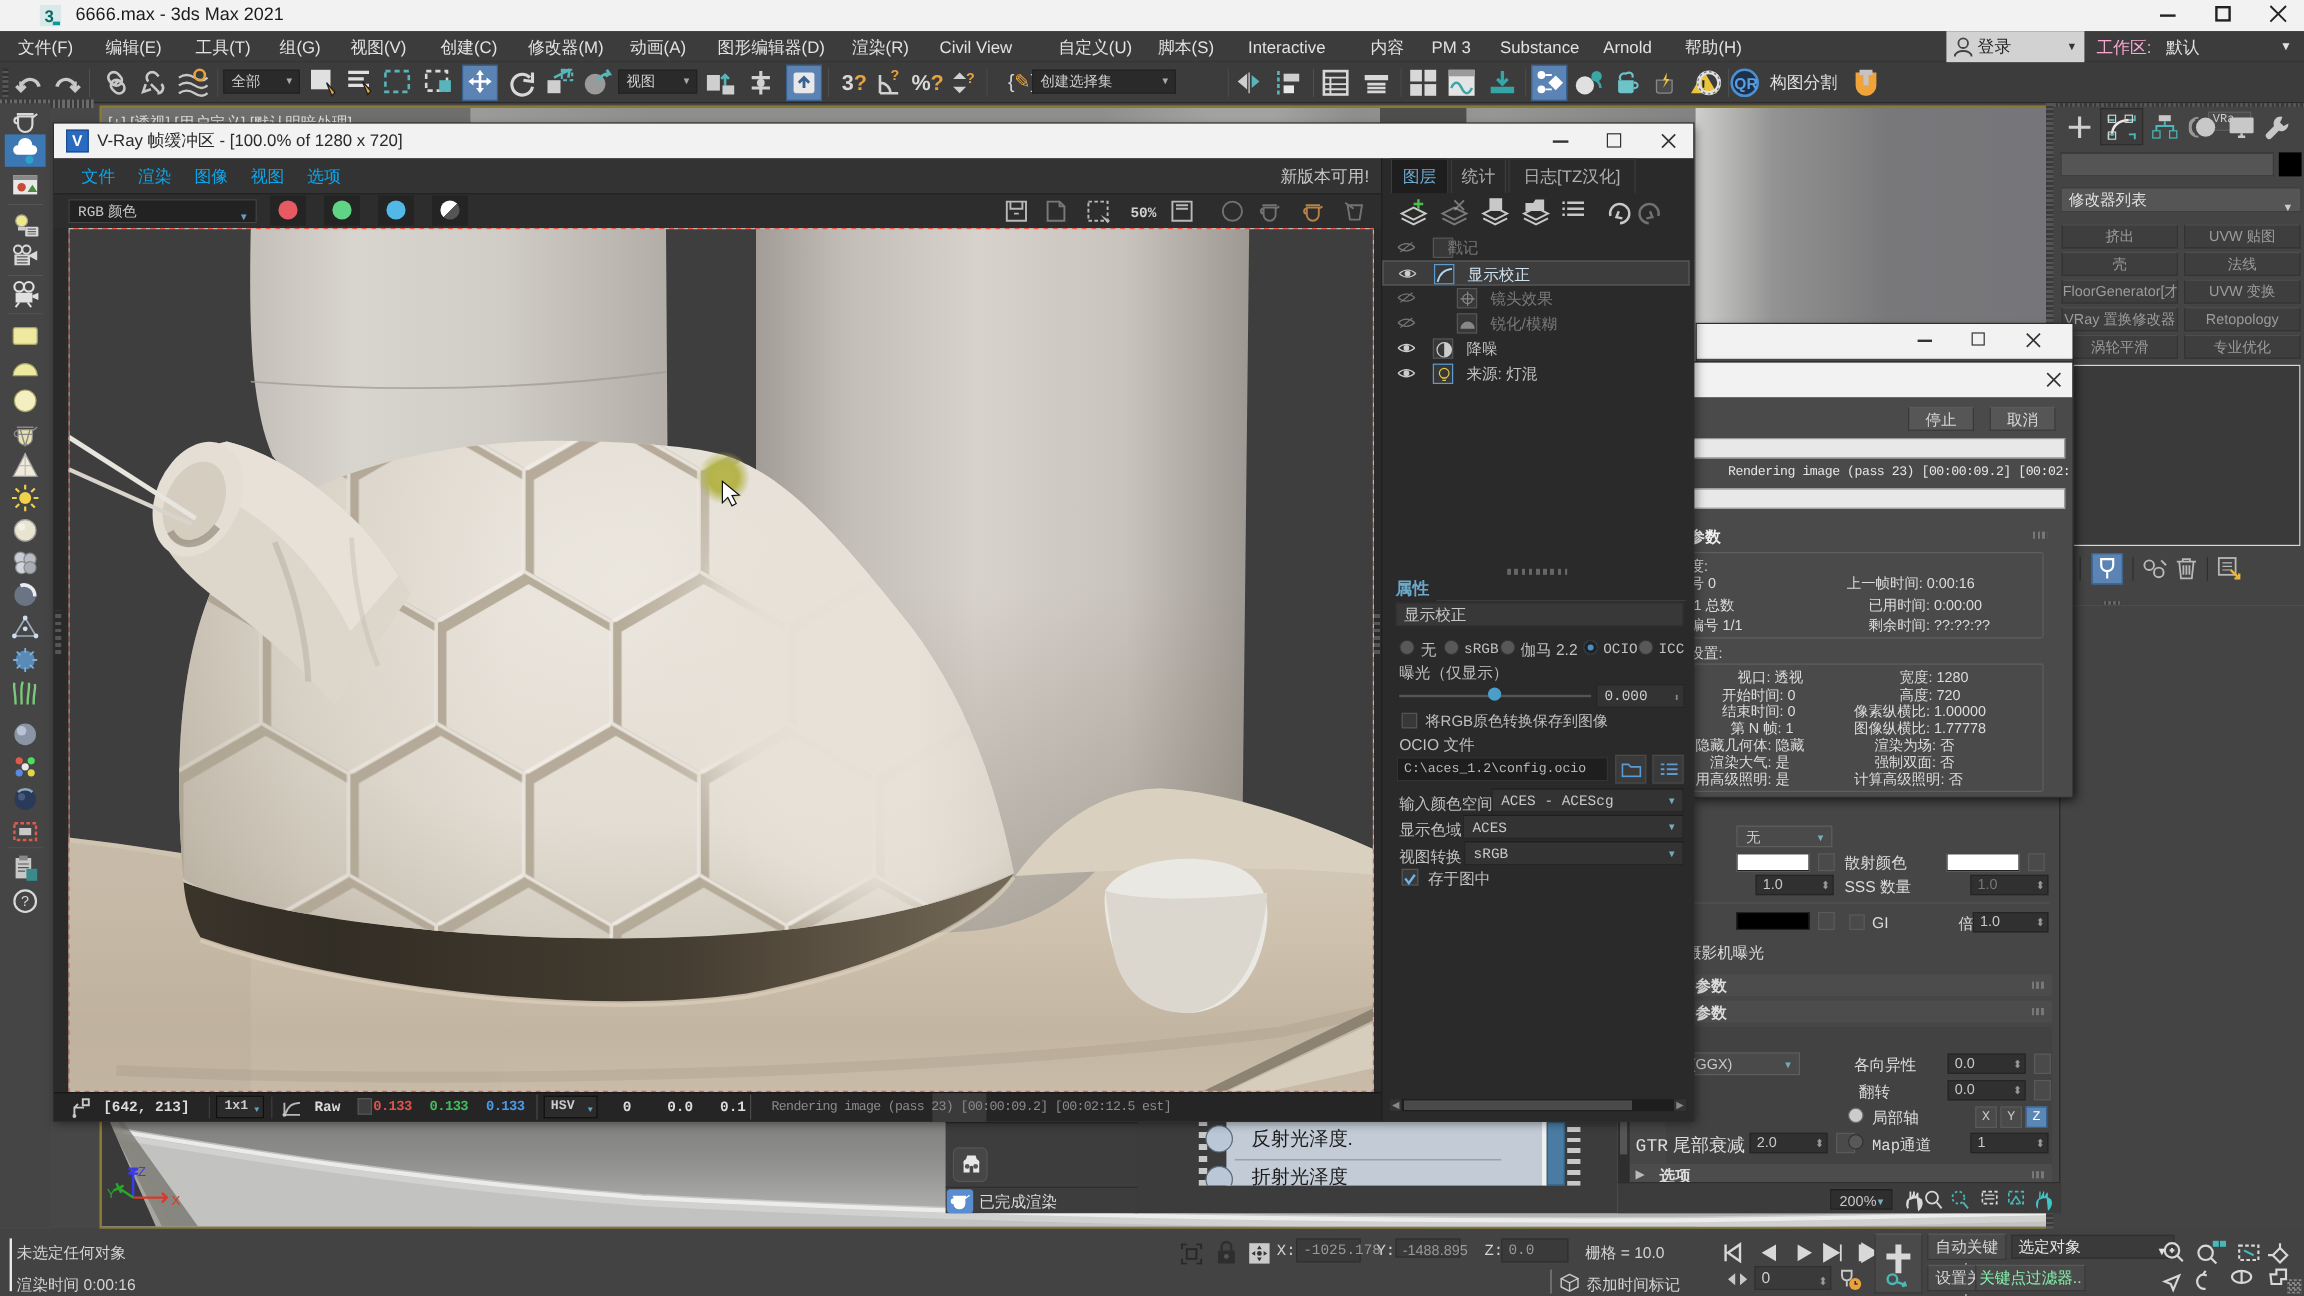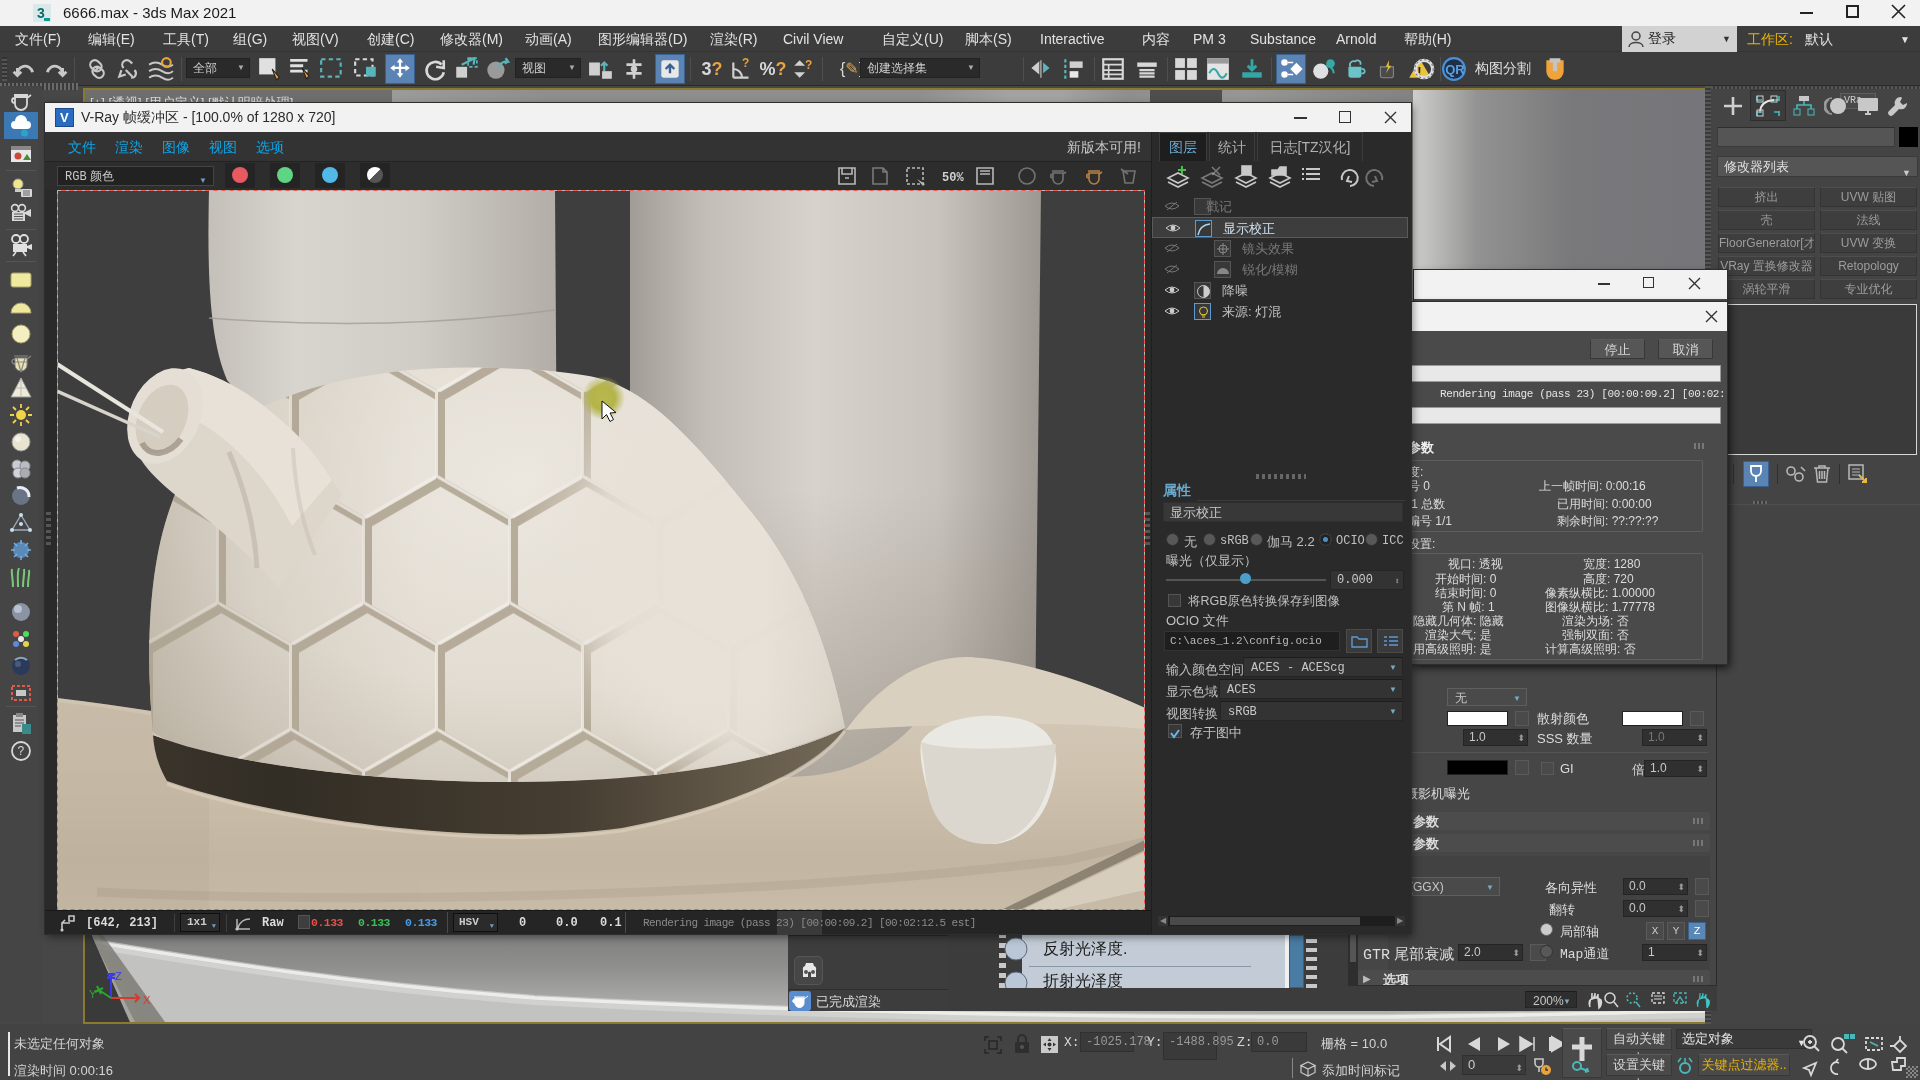--- a/index.html
+++ b/index.html
@@ -92,21 +92,21 @@
   <span class="menu" style="left:1336px">Arnold</span>
   <span class="menu" style="left:1404px">帮助(H)</span>
   <div class="abs" style="left:1622px;top:0;width:115px;height:26px;background:#d2d2d2">
     <svg class="abs" style="left:6px;top:4px" width="16" height="18">
           <circle cx="8" cy="6" r="4" fill="none" stroke="#444" stroke-width="1.5"></circle>
           <path d="M1 17 C1 11,15 11,15 17" fill="none" stroke="#444" stroke-width="1.5"></path>
         </svg>
     <span style="position:absolute;left:26px;top:4px;font-size:14px;color:#222">登录</span>
     <span style="position:absolute;right:6px;top:8px;font-size:9px;color:#333">▼</span>
   </div>
-  <span class="menu" style="left:1747px;color:#eab308">工作区:</span>
+  <span class="menu" style="left:1747px;color:#f9a8d4">工作区:</span>
   <span class="menu" style="left:1805px">默认</span>
   <span class="menu" style="left:1900px;font-size:10px;top:8px">▼</span>
 </div>
 
 <div id="toolbar" class="abs">
   <div class="abs" style="left:2px;top:5px;width:5px;height:24px;background:repeating-linear-gradient(0deg,#555 0 2px,#333 2px 4px)"></div>
   <svg class="ti" style="left:12px;width:26px" viewBox="0 0 24 24">
         <path d="M19 15 a7 7 0 1 0 -14 3 M5 11 l0 7 M1.5 14.5 l3.5 3.5 l3.5 -3.5" fill="none" stroke="#c8c8c8" stroke-width="2.6"></path>
       </svg>
   <svg class="ti" style="left:42px;width:26px" viewBox="0 0 24 24">
@@ -512,21 +512,21 @@
         <circle cx="8" cy="13" r="2" fill="#555"></circle>
       </svg>
   <svg class="abs" style="left:1040px;top:11px" width="19" height="19" viewBox="0 0 19 19">
         <rect x="1" y="1" width="17" height="17" fill="#cacaca"></rect>
         <path d="M9.5 3 l2 3 h-4 z M9.5 16 l-2 -3 h4 z M3 9.5 l3 -2 v4 z M16 9.5 l-3 2 v-4 z" fill="#333"></path>
         <circle cx="9.5" cy="9.5" r="2" fill="#333"></circle>
       </svg>
   <div class="bb" style="left:1064px;top:11px;font-family:'Liberation Mono',monospace">X:</div>
   <div class="bbox" style="left:1080px;top:8px;width:54px;height:20px;font-size:12px;font-family:'Liberation Mono',monospace">-1025.178</div>
   <div class="bb" style="left:1147px;top:11px;font-family:'Liberation Mono',monospace">Y:</div>
-  <div class="bbox" style="left:1163px;top:8px;width:54px;height:28px;font-size:12px;font-family:Liberation Mono, monospace">-1488.895</div>
+  <div class="bbox" style="left:1163px;top:8px;width:54px;height:16px;font-size:12px;font-family:Liberation Sans, sans-serif">-1488.895</div>
   <div class="bb" style="left:1237px;top:11px;font-family:'Liberation Mono',monospace">Z:</div>
   <div class="bbox" style="left:1251px;top:8px;width:56px;height:20px;font-size:12px;font-family:'Liberation Mono',monospace">0.0</div>
   <div class="bb" style="left:1321px;top:11px">栅格 = 10.0</div>
   <div class="abs" style="left:1292px;top:34px;width:1px;height:20px;background:#888"></div>
   <svg class="abs" style="left:1300px;top:37px" width="16" height="16" viewBox="0 0 16 16">
         <path d="M8 1 L15 4.5 L8 8 L1 4.5 Z M1 4.5 v7 L8 15 L15 11.5 v-7 M8 8 v7" fill="none" stroke="#c8c8c8" stroke-width="1.2"></path>
       </svg>
   <div class="bb" style="left:1322px;top:38px">忝加时间标记</div>
   <g></g>
   <svg class="abs" style="left:1436px;top:11px" width="140" height="18" viewBox="0 0 140 18">
@@ -543,21 +543,21 @@
           <circle cx="10" cy="33" r="4" fill="none" stroke="#4ab8b8" stroke-width="2"></circle>
           <path d="M13 35 l8 3 m-3 1 l3 -1 -1 -3" stroke="#4ab8b8" stroke-width="2" fill="none"></path>
         </svg></div>
   <div class="bbtn" style="left:1606px;top:4px;width:66px;height:22px">自动关键点</div>
   <div class="bbtn" style="left:1606px;top:30px;width:66px;height:22px">设置关键点</div>
   <div class="bbox" style="left:1676px;top:5px;width:136px;height:20px;color:#e5e5e5">选定对象<span style="position:absolute;right:5px;top:4px;font-size:9px">▼</span></div>
   <svg class="abs" style="left:1676px;top:33px" width="18" height="18" viewBox="0 0 18 18">
         <path d="M5 1 l-3 4 M13 1 l3 4 M9 1 v4" stroke="#4ab8b8" stroke-width="1.6"></path>
         <circle cx="9" cy="11" r="5" fill="none" stroke="#4ab8b8" stroke-width="2"></circle>
       </svg>
-  <div class="bbtn" style="left:1698px;top:30px;width:92px;height:22px;color:#eab308">关键点过滤器..</div>
+  <div class="bbtn" style="left:1646px;top:30px;width:92px;height:22px;color:#86efac">关键点过滤器..</div>
   <div class="bbox" style="left:1462px;top:31px;width:64px;height:20px;color:#ccc">0<span style="position:absolute;right:2px;top:3px;font-size:9px;color:#999">⬍</span></div>
   <svg class="abs" style="left:1438px;top:35px" width="20" height="14" viewBox="0 0 20 14">
         <path d="M8 2 l-6 5 6 5 z M12 2 l6 5 -6 5 z" fill="#c8c8c8"></path>
       </svg>
   <svg class="abs" style="left:1532px;top:32px" width="20" height="20" viewBox="0 0 20 20">
         <path d="M3 3 h8 v4 a4 4 0 0 1 -8 0 z M7 11 v5" stroke="#c8c8c8" stroke-width="1.6" fill="none"></path>
         <circle cx="14" cy="14" r="5" fill="#e8a33d"></circle>
         <path d="M14 11.5 v2.5 h2" stroke="#333" stroke-width="1.3" fill="none"></path>
       </svg>
   

